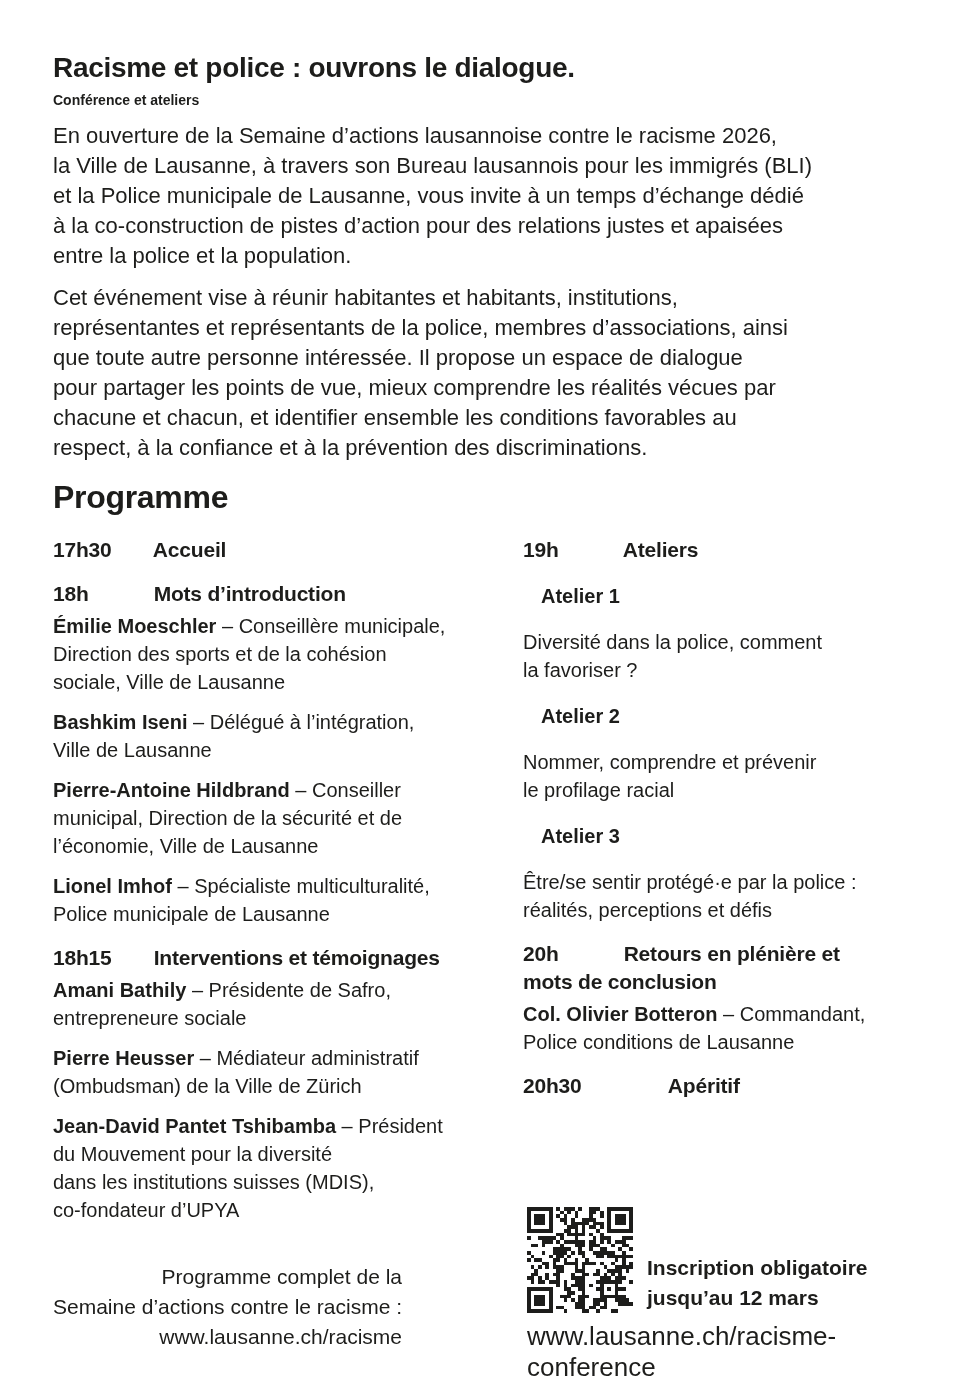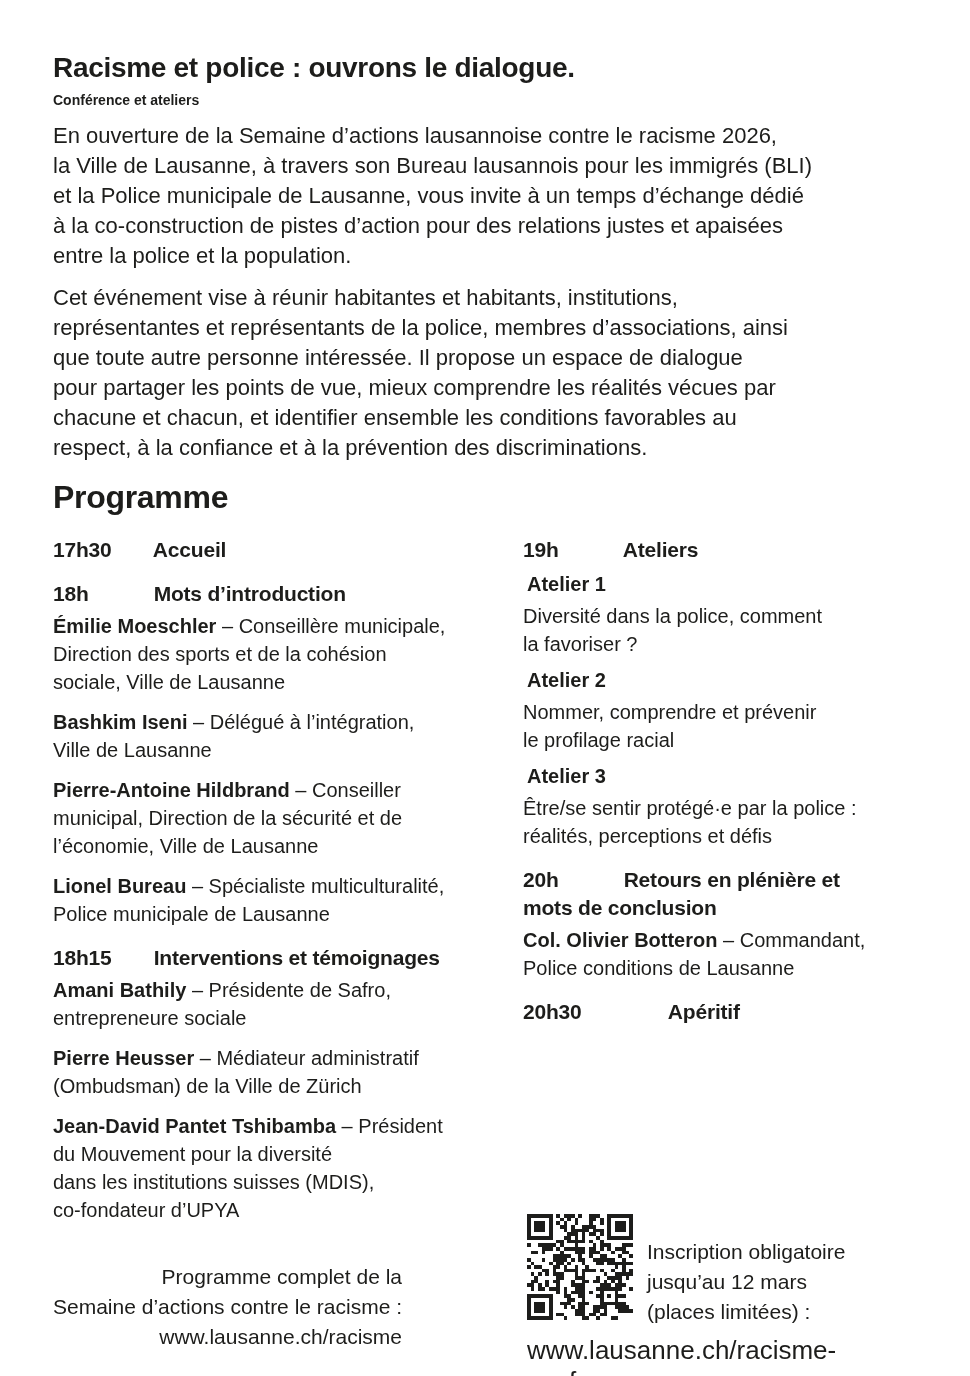--- a/index.html
+++ b/index.html
@@ -44,33 +44,33 @@
   .session .time.wide { min-width: 140px; }
   .stitle { white-space: pre-line; }
 
   .speaker {
     font-size: 20px; line-height: 28px; margin: 4px 0 12px;
   }
   .speaker .name { font-weight: 700; }
   .speaker .role { white-space: pre-line; }
 
   .workshop { margin: 6px 0 8px; font-size: 20px; line-height: 28px; }
-  .wlabel { font-weight: 700; margin: 4px; }
+  .wlabel { font-weight: 700; margin: 18px; }
   .wdesc  { margin: 0; white-space: pre-line; }
 
   .footer-left {
     position: absolute; left: 53px; top: 1262px;
     font-size: 21px; line-height: 30px; text-align: right;
   }
   .footer-left .url { cursor: pointer; }
 
   .reg {
     position: absolute; left: 527px; top: 1207px; width: 412px;
   }
-  .reg-row { display: flex; align-items: center; }
+  .reg-row { display: flex; align-items: flex-end; font-weight: bold; }
   .qr { width: 106px; height: 106px; flex: none; }
   .reg-lines {
     margin-left: 14px; padding-top: 30px;
     font-size: 21px; line-height: 30px;
   }
   .reg-url { font-size: 26px; margin-top: 8px; cursor: pointer; }
 </style>
 </head>
 <body>
 
@@ -121,21 +121,21 @@
       </p>
 
       <p class="speaker">
         <span class="name">Pierre-Antoine Hildbrand</span>
         <span class="role">– Conseiller
 municipal, Direction de la sécurité et de
 l’économie, Ville de Lausanne</span>
       </p>
 
       <p class="speaker">
-        <span class="name">Lionel Bureau</span>
+        <span class="name">Lionel Imhof</span>
         <span class="role">– Spécialiste multiculturalité,
 Police municipale de Lausanne</span>
       </p>
 
       <div class="session">
         <span class="time">18h15</span>
         <span class="stitle">Interventions et témoignages</span>
       </div>
 
       <p class="speaker">
@@ -625,17 +625,16 @@
           <rect x="10" y="28" width="1" height="1"></rect>
           <rect x="15" y="28" width="1" height="1"></rect>
           <rect x="16" y="28" width="1" height="1"></rect>
           <rect x="19" y="28" width="1" height="1"></rect>
           <rect x="23" y="28" width="1" height="1"></rect>
           <rect x="24" y="28" width="1" height="1"></rect>
         </svg></div>
     <div class="reg-lines">
       <div>Inscription obligatoire</div>
       <div>jusqu’au 12 mars</div>
-      <div>(places limitées)&nbsp;:</div>
     </div>
   </div>
   <div class="reg-url">www.lausanne.ch/racisme-conference</div>
 </div>
 
 </body></html>

